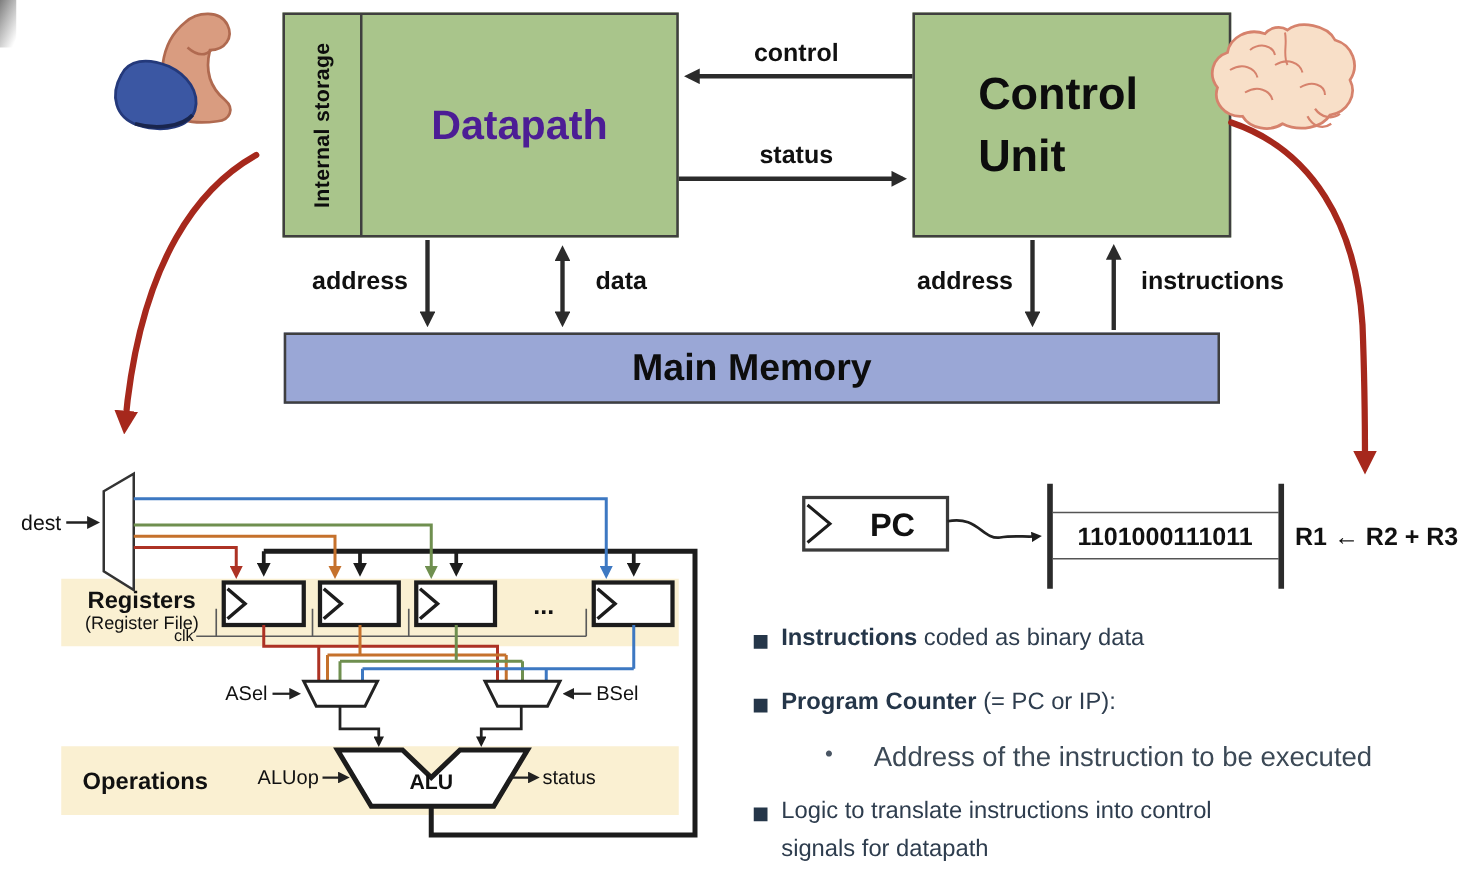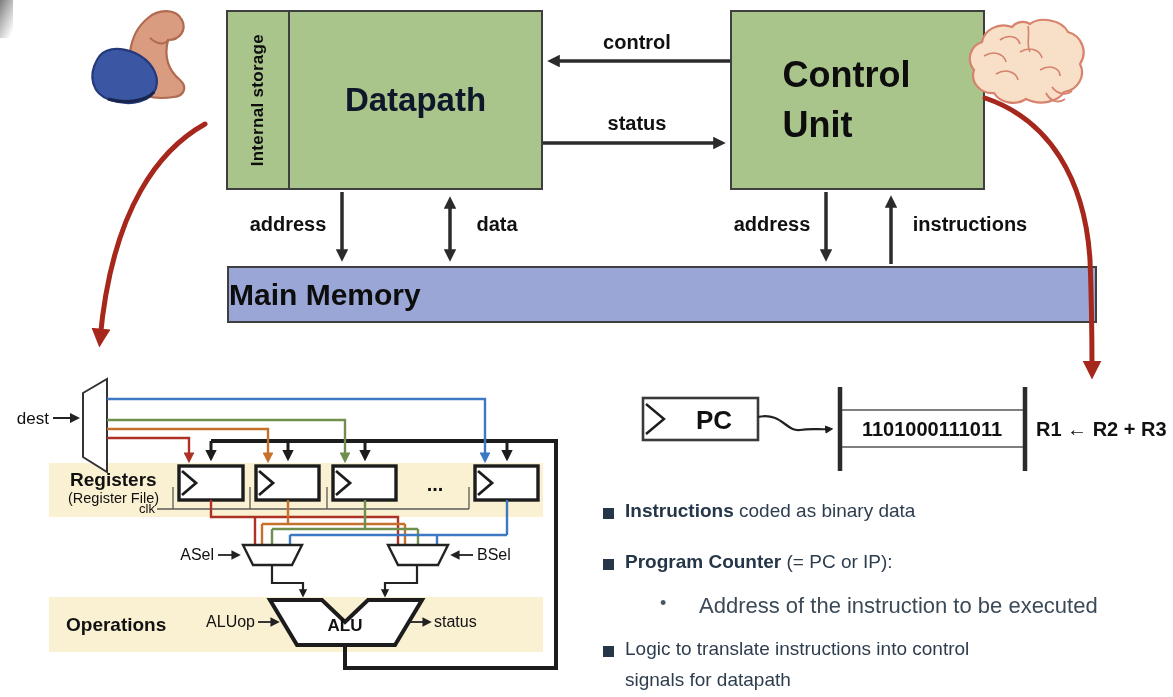--- a/index.html
+++ b/index.html
@@ -9,25 +9,25 @@
   .smudge{position:absolute;left:0;top:0;width:13px;height:38px;
     background:linear-gradient(115deg,#7e7e7e 0%,#b9b9b9 40%,#ffffff 90%);}
   
   .gbox{position:absolute;background:#a9c58b;border:2px solid #3f3f3f;display:flex;}
   .box-datapath{left:226px;top:10px;width:317px;height:180px;}
   .internal-strip{width:62px;height:100%;border-right:2px solid #3f3f3f;
     display:flex;align-items:center;justify-content:center;}
   .internal-strip span{writing-mode:vertical-rl;transform:rotate(180deg);
     font-weight:bold;font-size:17px;color:#0d0d0d;letter-spacing:.3px;white-space:nowrap;}
   .dp-main{flex:1;display:flex;align-items:center;justify-content:center;}
-  .dp-main span{font-weight:bold;font-size:33px;color:#0f172a;}
+  .dp-main span{font-weight:bold;font-size:33px;color:#4c1d95;}
   .box-cu{left:730px;top:10px;width:255px;height:180px;align-items:center;justify-content:center;}
   .box-cu span{display:block;width:150px;text-align:left;font-weight:bold;font-size:36px;
     line-height:1.38;color:#0d0d0d;}
-  .box-mem{left:227px;top:266px;width:870px;height:57px;align-items:center;
+  .box-mem{left:227px;top:266px;width:749px;height:57px;align-items:center;justify-content:center;
     background:#9aa7d6;}
   .box-mem span{font-weight:bold;font-size:30px;color:#0d0d0d;}
   
   .lines{position:absolute;left:0;top:0;pointer-events:none;}
   .lines text{font-family:"Liberation Sans", sans-serif;fill:#111;}
   .t-sig{font-weight:bold;font-size:20px;text-anchor:middle;}
   .t-small{font-size:16px;}
   .t-bolds{font-weight:bold;}
   
   .bullet{position:absolute;font-size:19px;color:#2e3d4e;white-space:nowrap;}

